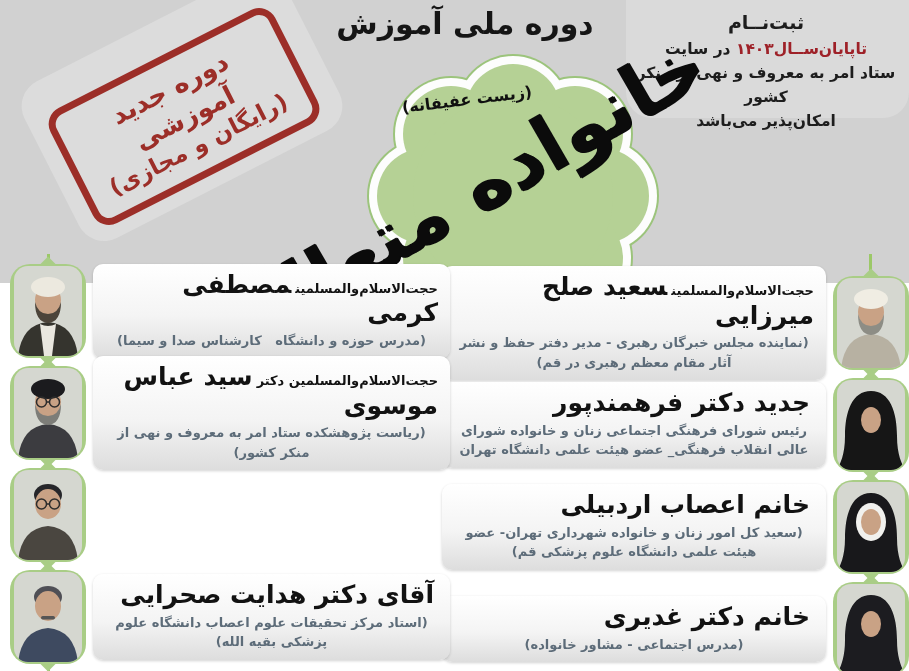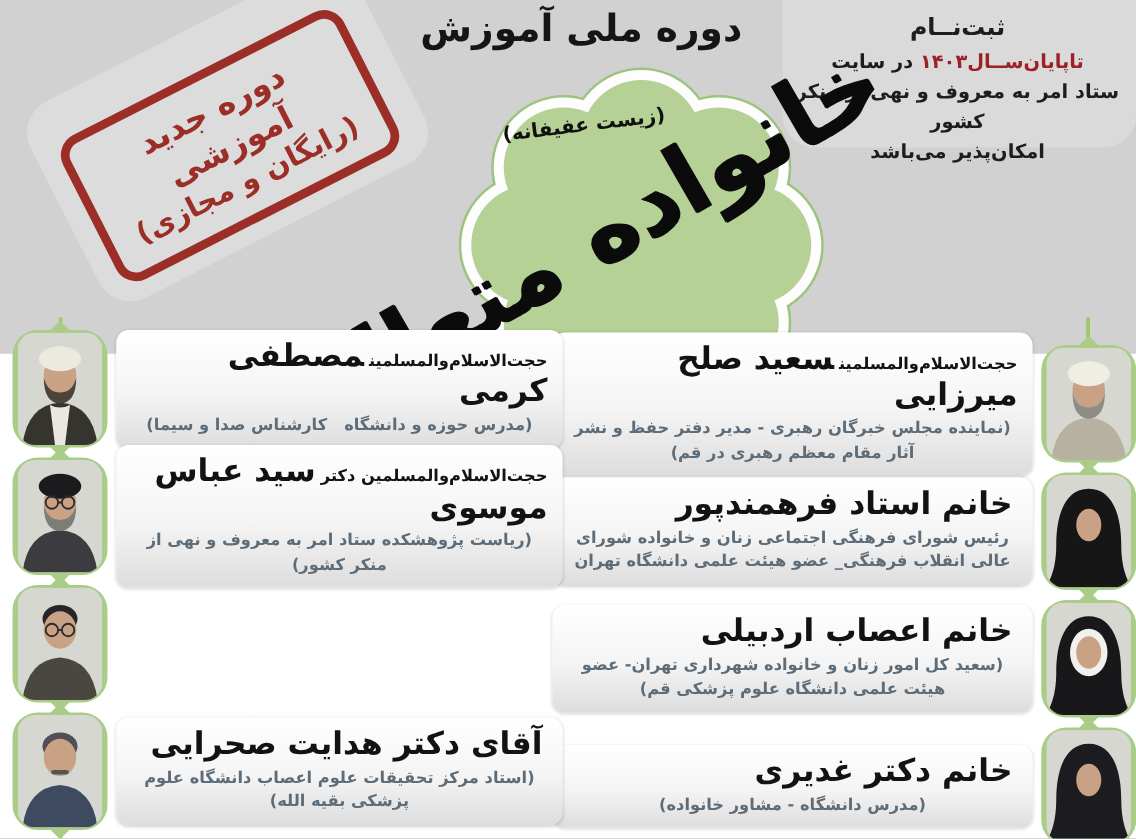--- a/index.html
+++ b/index.html
@@ -166,21 +166,21 @@
           <div class="petal b"></div>
           <div class="av">
             <svg viewBox="0 0 68 90" xmlns="http://www.w3.org/2000/svg">
               <rect width="68" height="90" fill="#d5d7d0"></rect>
               <path d="M34 11 C15 11 8 32 8 56 C8 75 3 84 0 90 L68 90 C65 84 60 75 60 56 C60 32 53 11 34 11 Z" fill="#161616"></path>
               <ellipse cx="34" cy="40" rx="10" ry="13" fill="#c9a285"></ellipse>
             </svg>
           </div>
         </div>
       <div class="tpanel">
-        <div class="nameline"><span class="prefix"></span><span class="name">خانم استاد فرهمندپور</span></div>
+        <div class="nameline"><span class="prefix"></span><span class="name">جدید دکتر فرهمندپور</span></div>
         <div class="desc">رئیس شورای فرهنگی اجتماعی زنان و خانواده شورای عالی انقلاب فرهنگی_ عضو هیئت علمی دانشگاه تهران</div>
       </div>
     </div>
     <div class="entry">
       <div class="photo">
           <div class="blob"></div>
           <div class="petal t"></div>
           <div class="petal b"></div>
           <div class="av">
             <svg viewBox="0 0 68 90" xmlns="http://www.w3.org/2000/svg">
@@ -204,21 +204,21 @@
           <div class="av">
             <svg viewBox="0 0 68 90" xmlns="http://www.w3.org/2000/svg">
               <rect width="68" height="90" fill="#d5d7d0"></rect>
               <path d="M34 11 C15 11 8 32 8 56 C8 75 3 84 0 90 L68 90 C65 84 60 75 60 56 C60 32 53 11 34 11 Z" fill="#1c1c20"></path>
               <ellipse cx="34" cy="40" rx="10" ry="13" fill="#c9a285"></ellipse>
             </svg>
           </div>
         </div>
       <div class="tpanel">
         <div class="nameline"><span class="prefix"></span><span class="name">خانم دکتر غدیری</span></div>
-        <div class="desc">(مدرس دانشگاه - مشاور خانواده)</div>
+        <div class="desc">(مدرس اجتماعی - مشاور خانواده)</div>
       </div>
     </div>
   </div>
 
   <div class="col leftcol">
     <div class="entry rev">
       <div class="photo">
           <div class="blob"></div>
           <div class="petal t"></div>
           <div class="petal b"></div>

